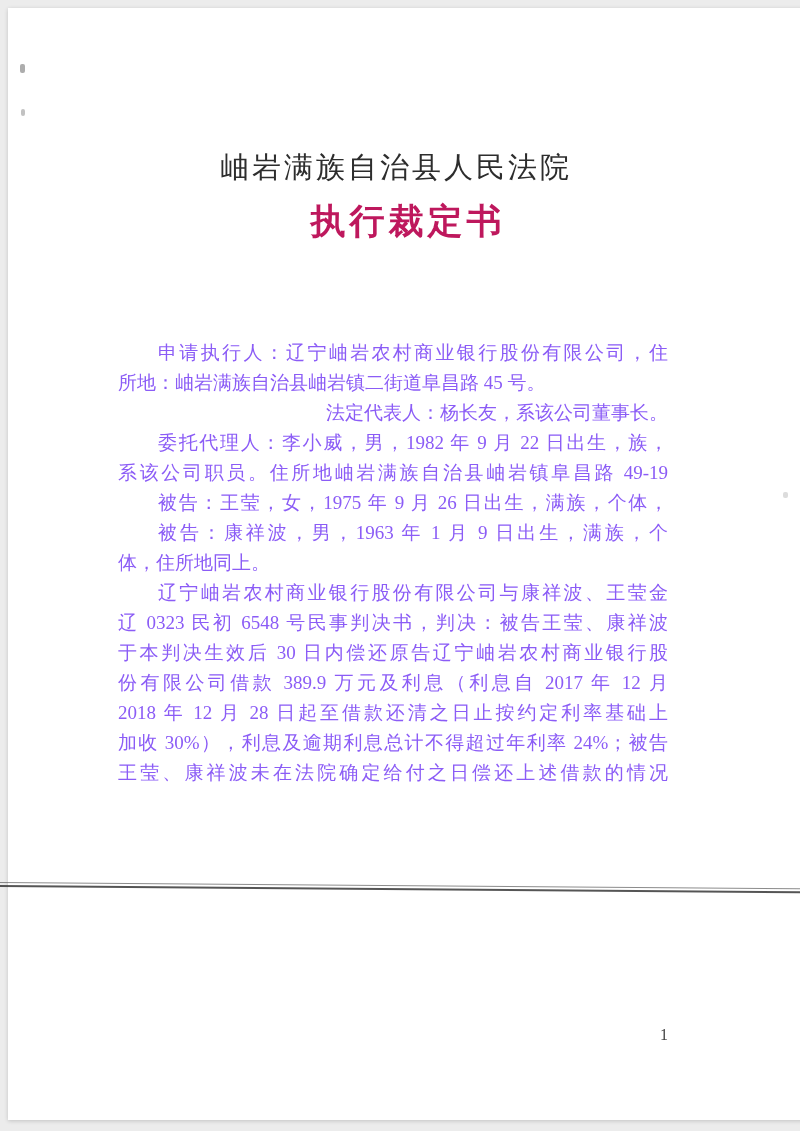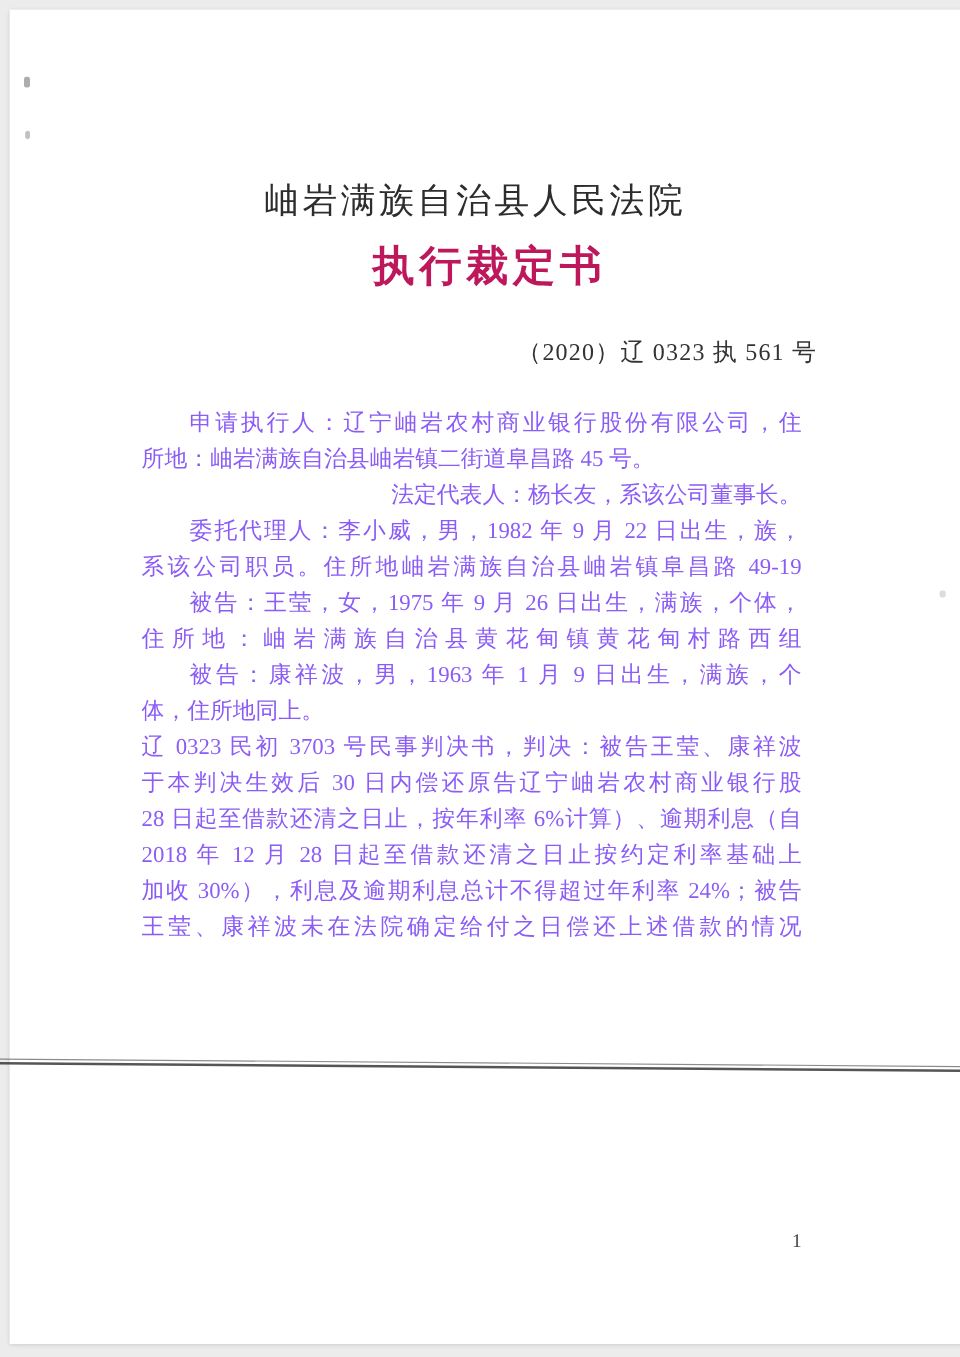--- a/index.html
+++ b/index.html
@@ -66,35 +66,34 @@
 </head>
 <body>
 
 <div class="stage">
   <div class="page">
 
     <h1 class="court-name">岫岩满族自治县人民法院</h1>
 
     <h2 class="doc-title">执行裁定书</h2>
 
-    <div class="case-no">（2020）辽 0323 执 561 号</div>
 
     <div class="doc-body">
         <div class="line fill indent">申请执行人：辽宁岫岩农村商业银行股份有限公司，住</div>
         <div class="line">所地：岫岩满族自治县岫岩镇二街道阜昌路 45 号。</div>
         <div class="line indent">法定代表人：杨长友，系该公司董事长。</div>
         <div class="line fill indent">委托代理人：李小威，男，1982 年 9 月 22 日出生，族，</div>
         <div class="line fill">系该公司职员。住所地岫岩满族自治县岫岩镇阜昌路 49-19</div>
         <div class="line fill indent">被告：王莹，女，1975 年 9 月 26 日出生，满族，个体，</div>
-        <div class="line fill">住所地：岫岩满族自治县黄花甸镇黄花甸村路西组</div>
         <div class="line fill indent">被告：康祥波，男，1963 年 1 月 9 日出生，满族，个</div>
         <div class="line">体，住所地同上。</div>
-        <div class="line fill">辽 0323 民初 3703 号民事判决书，判决：被告王莹、康祥波</div>
+        <div class="line fill indent">辽宁岫岩农村商业银行股份有限公司与康祥波、王莹金</div>
+        <div class="line fill">辽 0323 民初 6548 号民事判决书，判决：被告王莹、康祥波</div>
         <div class="line fill">于本判决生效后 30 日内偿还原告辽宁岫岩农村商业银行股</div>
-        <div class="line fill">28 日起至借款还清之日止，按年利率 6%计算）、逾期利息（自</div>
+        <div class="line fill">份有限公司借款 389.9 万元及利息（利息自 2017 年 12 月</div>
         <div class="line fill">2018 年 12 月 28 日起至借款还清之日止按约定利率基础上</div>
         <div class="line fill">加收 30%），利息及逾期利息总计不得超过年利率 24%；被告</div>
         <div class="line fill">王莹、康祥波未在法院确定给付之日偿还上述借款的情况</div>
       </div>
 
     <div class="page-no">1</div>
 
     <div class="speck speck-1"></div>
     <div class="speck speck-2"></div>
     <div class="speck speck-3"></div>

